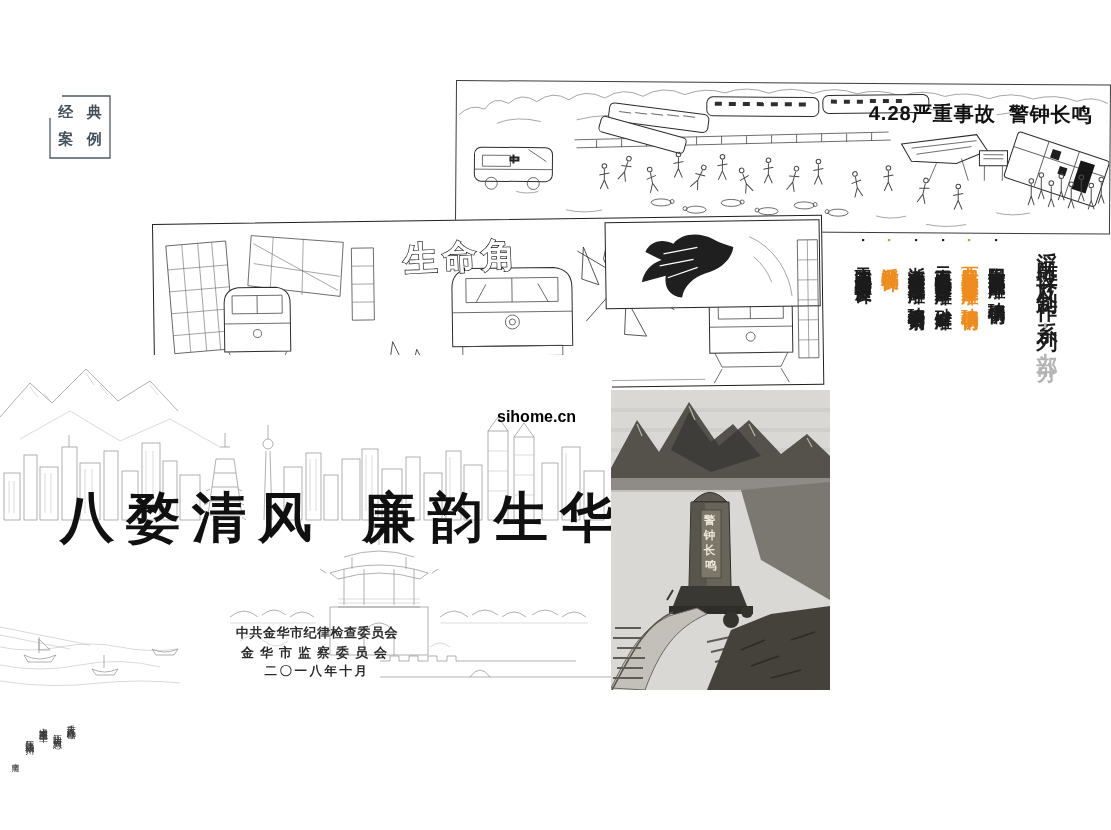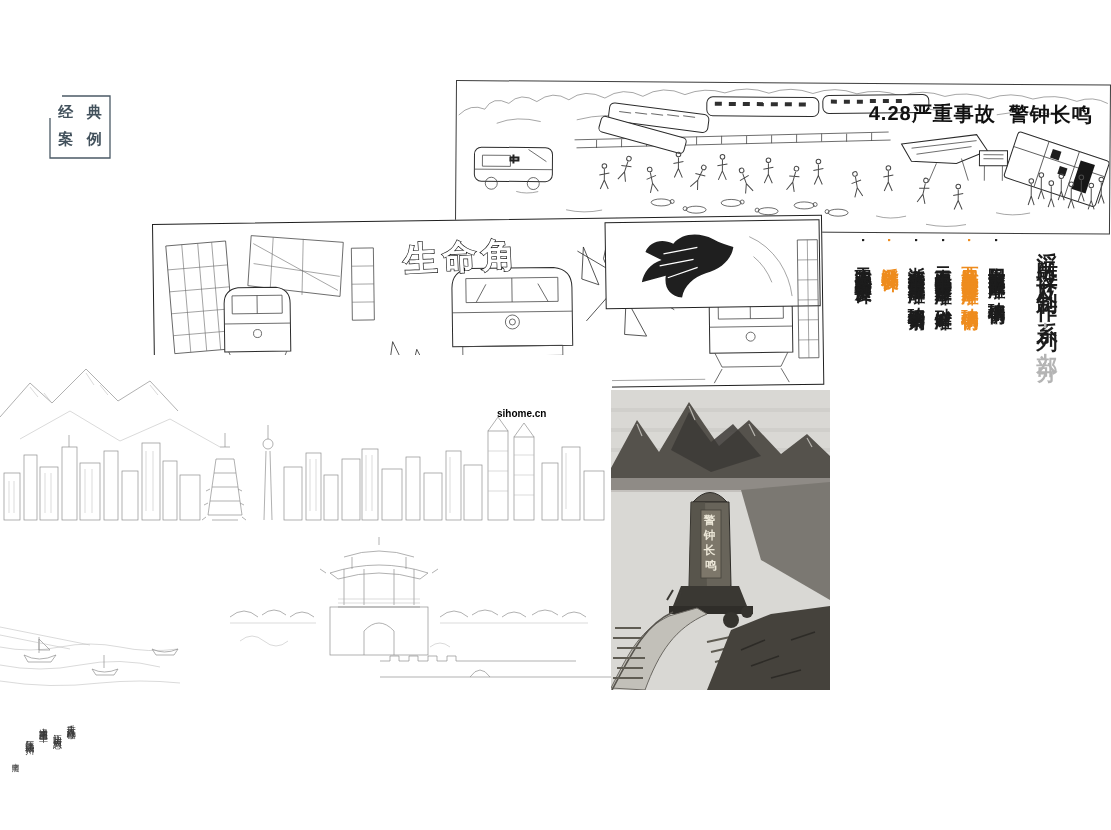--- a/index.html
+++ b/index.html
@@ -25,21 +25,21 @@
   
   .poem{position:absolute;left:8px;top:356px;height:130px;writing-mode:vertical-rl;
     font-family:"Liberation Serif",serif;font-size:9px;color:#3a3a3a;letter-spacing:1px;line-height:1.2;}
   .pcol{margin-block-end:3px;}
   .p0{padding-inline-start:6px;} .p1{padding-inline-start:16px;}
   .p2{padding-inline-start:10px;} .p3{padding-inline-start:22px;}
   .psig{padding-inline-start:46px;font-size:7.5px;margin-block-start:4px;color:#555;}
   .callig{position:absolute;left:60px;top:482px;font-family:"Liberation Serif",serif;
     font-weight:900;font-size:54px;color:#101010;letter-spacing:12px;white-space:nowrap;}
   .callig .gap2{margin-left:38px;}
-  .watermark{position:absolute;left:497px;top:408px;font-size:10px;font-weight:800;color:#000;}
+  .watermark{position:absolute;left:497px;top:408px;font-size:16px;font-weight:800;color:#000;}
   .committee{position:absolute;left:228px;top:623px;width:178px;text-align:center;color:#2b2b2b;
     font-weight:700;line-height:1.5;}
   .committee .c1{font-size:13px;letter-spacing:0.5px;}
   .committee .c2{font-size:13px;letter-spacing:6px;}
   .committee .c3{font-size:12.5px;letter-spacing:2.5px;}
   
   .main-title{position:absolute;left:1036px;top:236px;writing-mode:vertical-rl;
     font-size:21px;font-weight:700;color:#1c1c1c;letter-spacing:8px;line-height:1.1;}
   .main-title .series{margin-inline-start:14px;}
   .main-title .part{color:#b4b4b4;}
@@ -384,23 +384,31 @@
 
     <div class="poem">
       <div class="pcol p0">千古风流八咏楼，</div>
       <div class="pcol p1">江山留与后人愁。</div>
       <div class="pcol p2">水通南国三千里，</div>
       <div class="pcol p3">气压江城十四州。</div>
       <div class="pcol psig">李清照</div>
     </div>
   </div>
 
+  <div class="callig">
+    <span>八婺清风</span><span class="gap2">廉韵生华</span>
+  </div>
 
   <div class="watermark">sihome.cn</div>
 
+  <div class="committee">
+    <div class="c1">中共金华市纪律检查委员会</div>
+    <div class="c2">金华市监察委员会</div>
+    <div class="c3">二〇一八年十月</div>
+  </div>
 
   <div class="panel" id="dark-sketch">
     <svg width="219" height="300" viewBox="0 0 219 300">
       <rect width="219" height="300" fill="#d9d8d4"></rect>
       <path d="M0,20 h219 M0,40 h219 M0,60 h219" stroke="#c9c8c4" stroke-width="4" opacity="0.5"></path>
       <path fill="#55524c" d="M0,78 L26,30 L48,62 L78,12 L108,56 L138,30 L170,64 L196,44 L219,66 L219,100 L0,100 Z"></path>
       <path fill="#3c3a36" opacity="0.85" d="M60,60 L78,22 L100,52 L122,34 L150,66 L100,82 Z"></path>
       <path d="M78,16 l6,14 M26,34 l5,12 M138,34 l6,12 M196,48 l5,9" stroke="#b8b6b0" stroke-width="1.2" fill="none"></path>
       <rect x="0" y="88" width="219" height="14" fill="#b5b3ae" opacity="0.6"></rect>
       <path fill="#7b7872" d="M130,100 L219,92 L219,210 L150,170 Z"></path>

